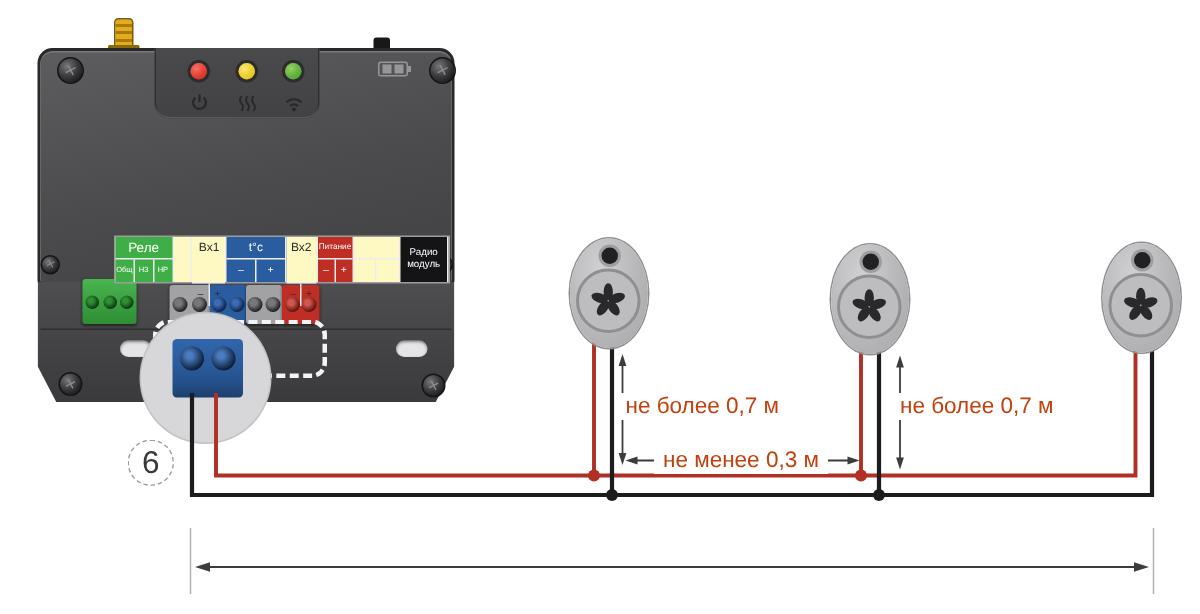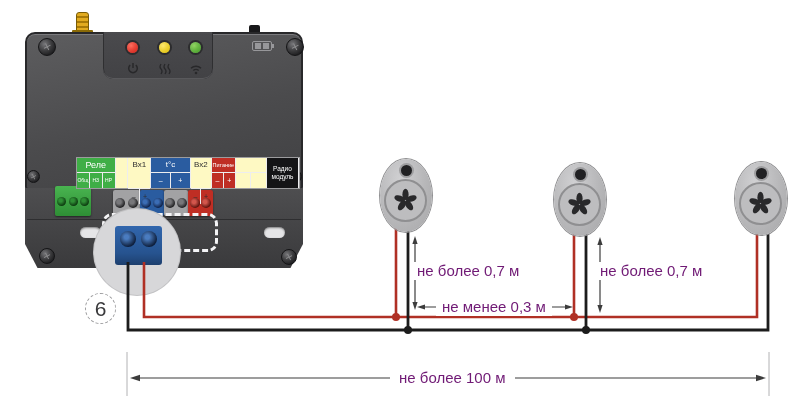--- a/index.html
+++ b/index.html
@@ -94,21 +94,21 @@
   .sensor { width:52px; height:73px; border-radius:50%; z-index:8;
     background:radial-gradient(ellipse at 38% 28%,#d0d0d2 0%,#b7b7b9 55%,#a6a6a8 100%);
     box-shadow:0 0 0 1px #8e8e90; }
   .sensor-hole { position:absolute; left:21px; top:6px; width:11px; height:11px; border-radius:50%;
     background:#212123; box-shadow:0 0 0 2px #9e9ea0; }
   .sensor-face { position:absolute; left:4px; top:20px; width:43px; height:43px; border-radius:50%;
     border:2px solid #8f8f91; background:#bdbdbf; }
   .sensor-face svg { position:absolute; left:6px; top:6px; }
 
   
-  .dim-label { font-size:15px; color:#701a75; background:#fff; white-space:nowrap;
+  .dim-label { font-size:15px; color:#c2410c; background:#fff; white-space:nowrap;
     z-index:10; padding:0 3px; line-height:18px; }
   #callout-6 { left:85px; top:293px; width:31px; height:31px; border:1px dashed #9e9ea0;
     border-radius:50%; z-index:10; text-align:center; }
   #callout-6 span { font-size:21px; line-height:30px; color:#3a3a3c; }
 
   #wiring-svg { position:absolute; left:0; top:0; z-index:7; }
 </style>
 </head>
 <body>
 
@@ -330,19 +330,18 @@
           <ellipse cx="13" cy="7.2" rx="3" ry="5.4" transform="rotate(216 13 13)"></ellipse>
           <ellipse cx="13" cy="7.2" rx="3" ry="5.4" transform="rotate(288 13 13)"></ellipse>
         </g>
       </svg>
     </div>
   </div>
 
   <div class="abs dim-label" style="left:414px;top:262px">не более 0,7 м</div>
   <div class="abs dim-label" style="left:597px;top:262px">не более 0,7 м</div>
   <div class="abs dim-label" style="left:436px;top:298px;padding:0 6px">не менее 0,3 м</div>
-  <div class="abs dim-label" style="left:390px;top:369px;padding:0 9px">не более 100 м</div>
 
   <div class="abs" id="callout-6">
     <span>6</span>
   </div>
 
 </div>
 
 </body></html>

